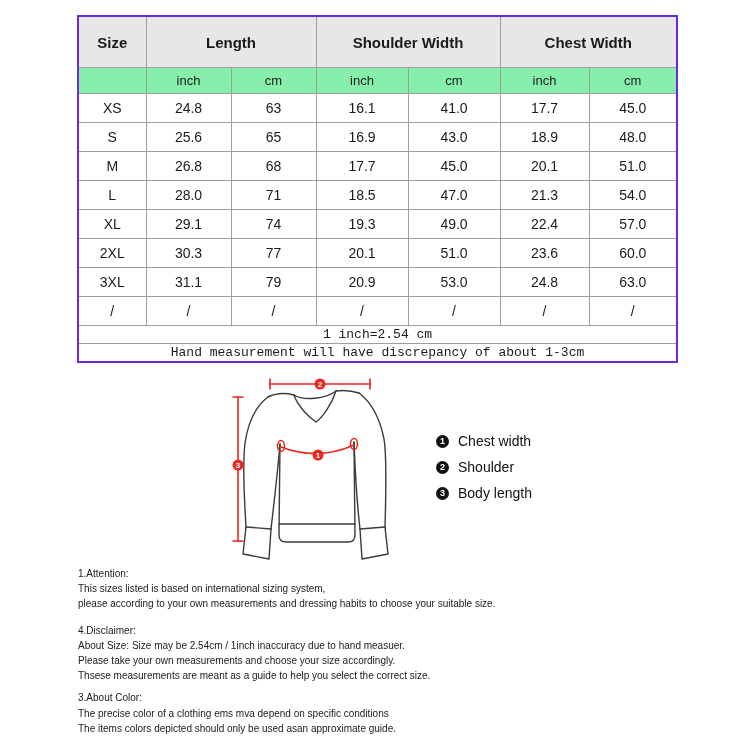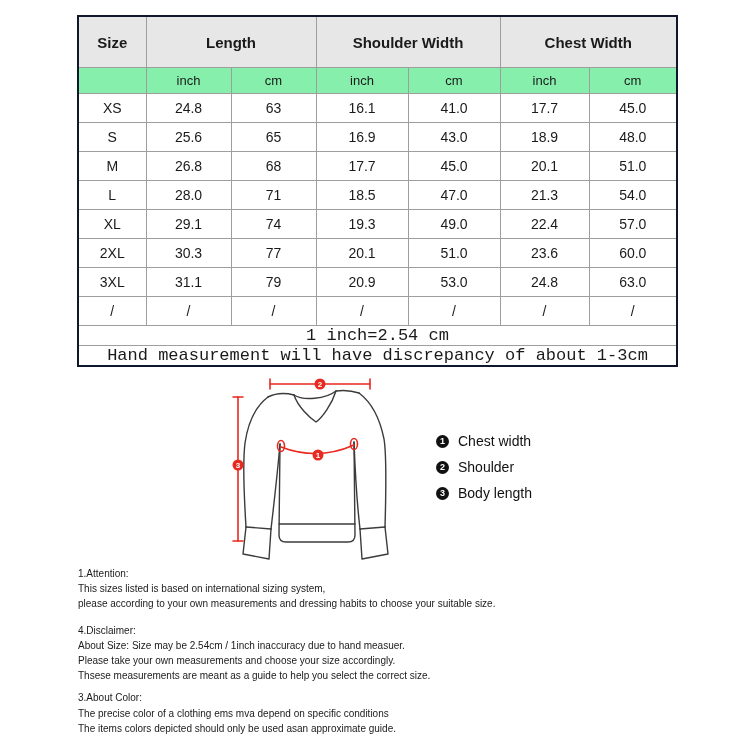--- a/index.html
+++ b/index.html
@@ -10,25 +10,25 @@
   
   .size-table{
     position:absolute;left:77px;top:15px;width:599px;
     border-collapse:collapse;table-layout:fixed;
     font-family:"Liberation Sans",sans-serif;
   }
   .size-table td,.size-table th{
     border:1px solid #9e9e9e;text-align:center;vertical-align:middle;
     padding:0;font-weight:normal;color:#1a1a1a;
   }
-  .size-table{border:2px solid #0f172a;}
+  .size-table{border:2px solid #6d28d9;}
   .group-row th{height:50px;background:#e7e7e7;font-size:15px;font-weight:bold;}
   .units-row td{height:25px;background:#86efac;font-size:13px;}
   .data-row td{height:28px;font-size:14px;background:#fff;}
-  .note-row td{height:17px;font-size:17px;background:#fff;
+  .note-row td{height:17px;font-size:13px;background:#fff;
     font-family:"Liberation Mono","DejaVu Sans Mono",monospace;}
   
   .sweater-svg{position:absolute;left:228px;top:377px;}
   .legend{position:absolute;left:436px;top:433px;}
   .legend-item{display:flex;align-items:center;margin-bottom:10px;}
   .legend-bullet{
     width:13px;height:13px;border-radius:50%;background:#111;color:#fff;
     font-size:9px;font-weight:bold;line-height:13px;text-align:center;
     margin-right:9px;flex:0 0 13px;
   }

